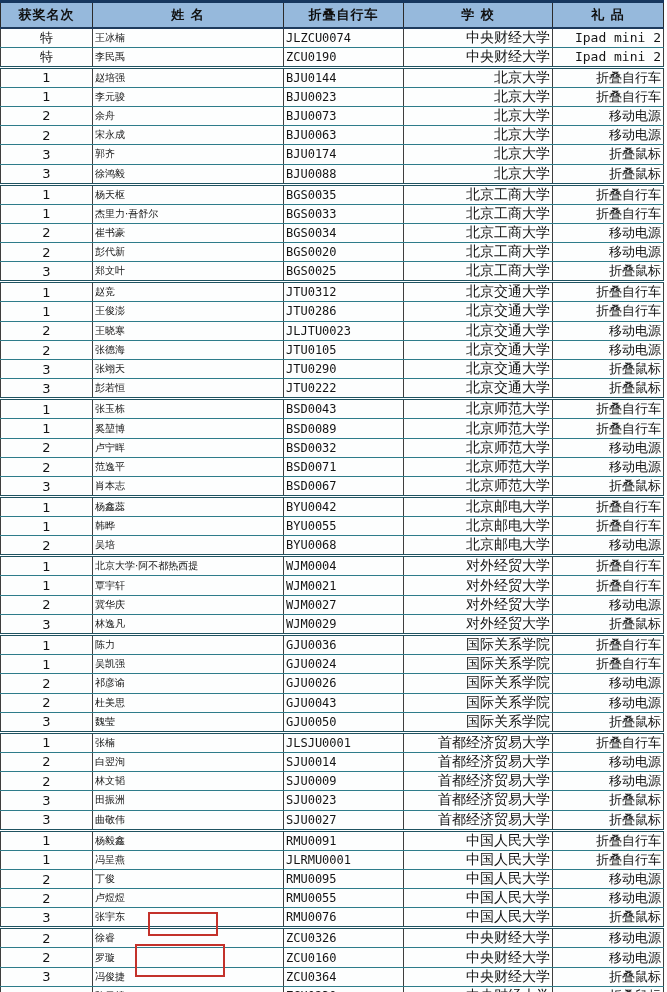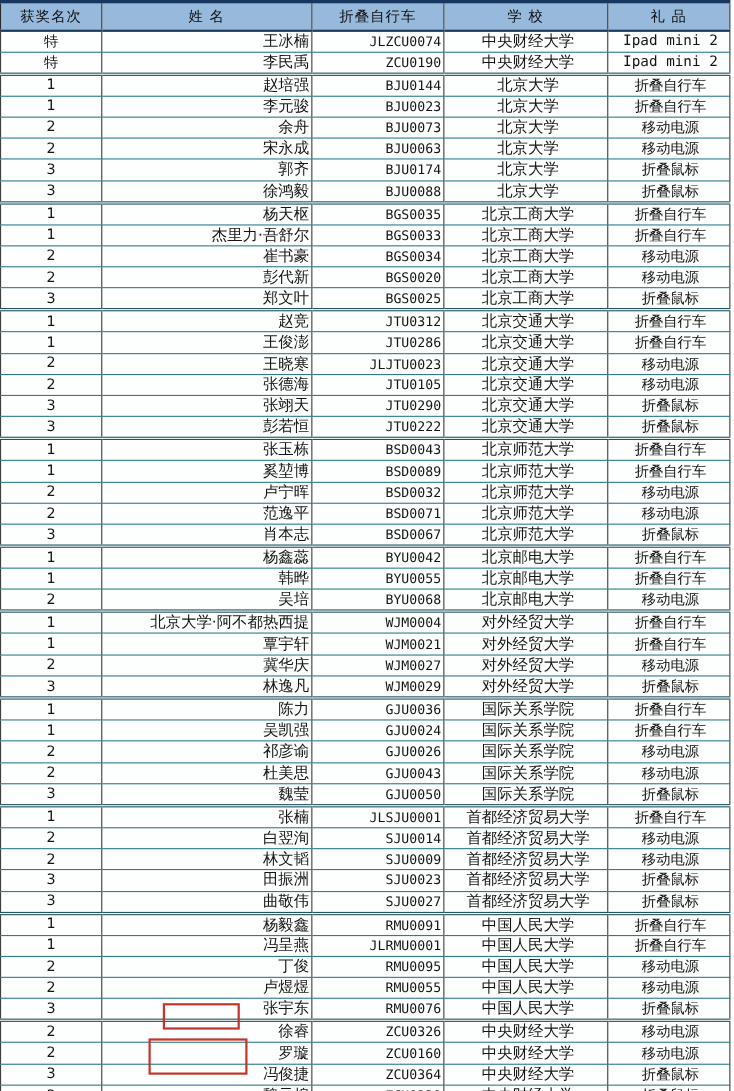--- a/index.html
+++ b/index.html
@@ -19,39 +19,39 @@
   col.c2 { width: 191px; }
   col.c3 { width: 120px; }
   col.c4 { width: 149px; }
   col.c5 { width: 111px; }
   thead tr { height: 26px; }
   tbody tr { height: 19.28px; }
   th {
     background: var(--header-bg, #96B9DC);
     border: 1px solid #2b2b2b;
     border-bottom: 2px solid #1f3b5c;
-    font-size: 13px; font-weight: normal; color: #101010;
+    font-size: 13px; font-weight: bold; color: #101010;
     padding: 0; text-align: center; letter-spacing: 1px;
     overflow: hidden; white-space: nowrap;
   }
   td {
     background: #fdfefe;
     border-left: 1px solid #3e3e3e;
     border-right: 1px solid #3e3e3e;
     border-top: 1px solid var(--grid-color, #2E7C8A);
     border-bottom: 1px solid var(--grid-color, #2E7C8A);
     font-size: 13px; padding: 0 2px;
     overflow: hidden; white-space: nowrap;
   }
   tbody tr.group-end td { border-bottom: 3px double #1F5361; }
   td.col-rank { text-align: center; font-size: 13px; }
-  td.col-name { text-align: right; font-size: 14px; }
-  td.col-id   { text-align: right; font-family: "DejaVu Sans Mono", "Liberation Mono", monospace; font-size: 12px; }
-  td.col-school { text-align: center; padding-left: 6px; font-size: 14px; }
-  td.col-gift { text-align: center; padding-left: 5px; font-size: 13px;
+  td.col-name { text-align: left; font-size: 10px; }
+  td.col-id   { text-align: left; font-family: "DejaVu Sans Mono", "Liberation Mono", monospace; font-size: 12px; }
+  td.col-school { text-align: right; padding-left: 6px; font-size: 14px; }
+  td.col-gift { text-align: right; padding-left: 5px; font-size: 13px;
                 font-family: "DejaVu Sans Mono", "Liberation Mono", monospace; }
   .red-box {
     position: absolute; border: 2px solid var(--annotation-color, #C3322B);
     background: transparent; pointer-events: none;
   }
   .red-box-1 { left: 148px; top: 912px; width: 66px; height: 20px; }
   .red-box-2 { left: 135px; top: 944px; width: 86px; height: 29px; }
 </style>
 </head>
 <body>

